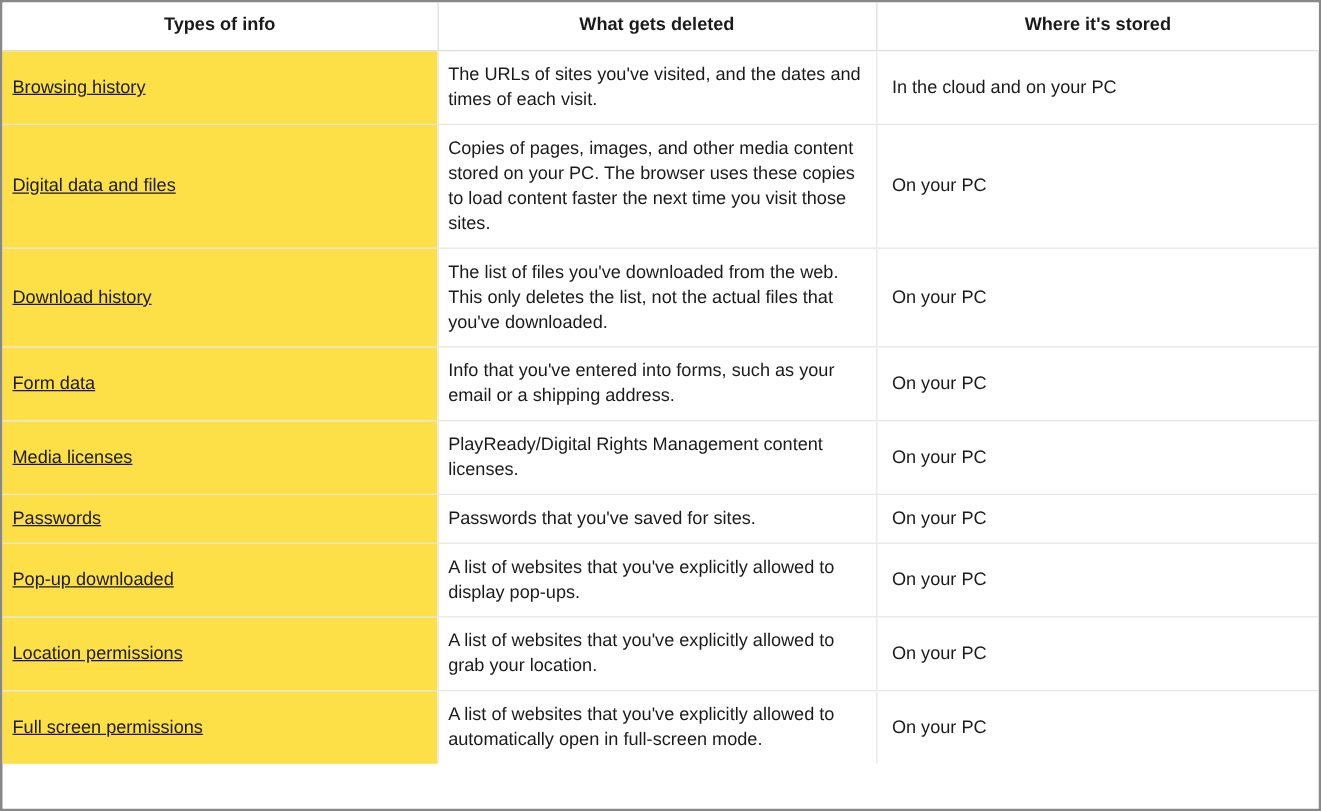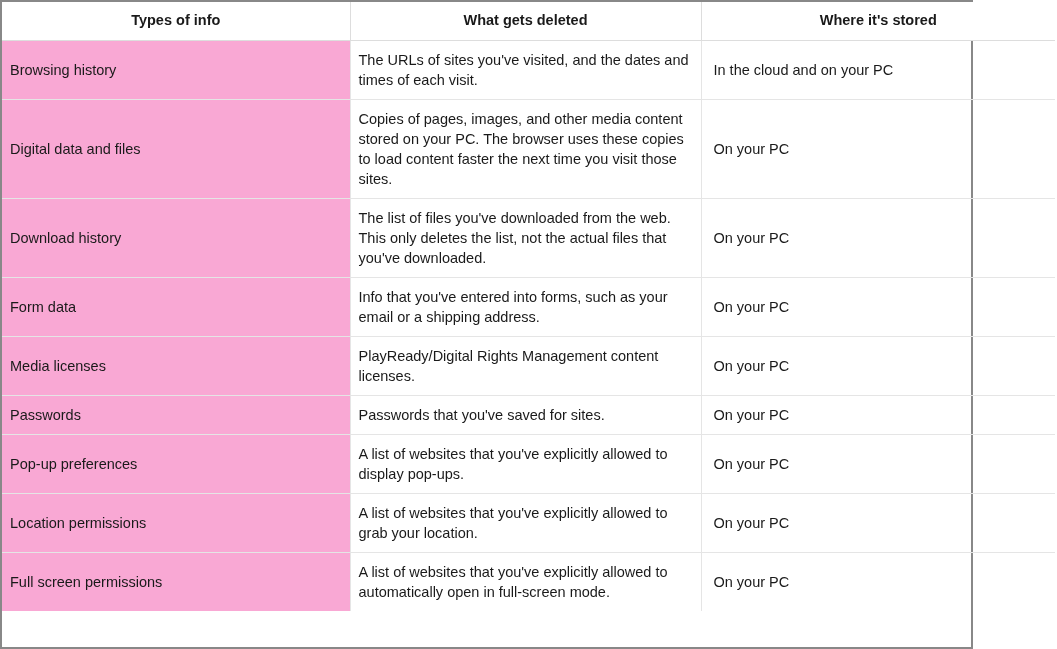--- a/index.html
+++ b/index.html
@@ -6,21 +6,21 @@
   body {
     margin: 0;
     padding: 0;
     font-family: "Segoe UI", Arial, sans-serif;
     font-size: 14.5px;
     color: #1a1a1a;
     background: #fff;
   }
   .frame {
     border: 2px solid #888;
-    width: 973px;
+    width: 1057px;
     height: 649px;
   }
   table {
     width: 100%;
     border-collapse: collapse;
     table-layout: fixed;
   }
   col.c1 { width: 348px; }
   col.c2 { width: 351px; }
   col.c3 { width: 354px; }
@@ -37,21 +37,22 @@
   tbody td {
     padding: 9px 10px 9px 8px;
     vertical-align: middle;
     border-top: 1px solid #e5e5e5;
     line-height: 1.38;
   }
   tbody td + td {
     border-left: 1px solid #e5e5e5;
   }
   tbody td:first-child {
-    background: #f9a8d4;
+    background: #fde047;
+    text-decoration: underline;
   }
   tbody td:nth-child(3) {
     padding-left: 12px;
   }
 </style>
 </head>
 <body>
 
 <div class="frame">
   <table>
@@ -92,21 +93,21 @@
         <td>Media licenses</td>
         <td>PlayReady/Digital Rights Management content licenses.</td>
         <td>On your PC</td>
       </tr>
       <tr>
         <td>Passwords</td>
         <td>Passwords that you've saved for sites.</td>
         <td>On your PC</td>
       </tr>
       <tr>
-        <td>Pop-up preferences</td>
+        <td>Pop-up downloaded</td>
         <td>A list of websites that you've explicitly allowed to display pop-ups.</td>
         <td>On your PC</td>
       </tr>
       <tr>
         <td>Location permissions</td>
         <td>A list of websites that you've explicitly allowed to grab your location.</td>
         <td>On your PC</td>
       </tr>
       <tr>
         <td>Full screen permissions</td>

